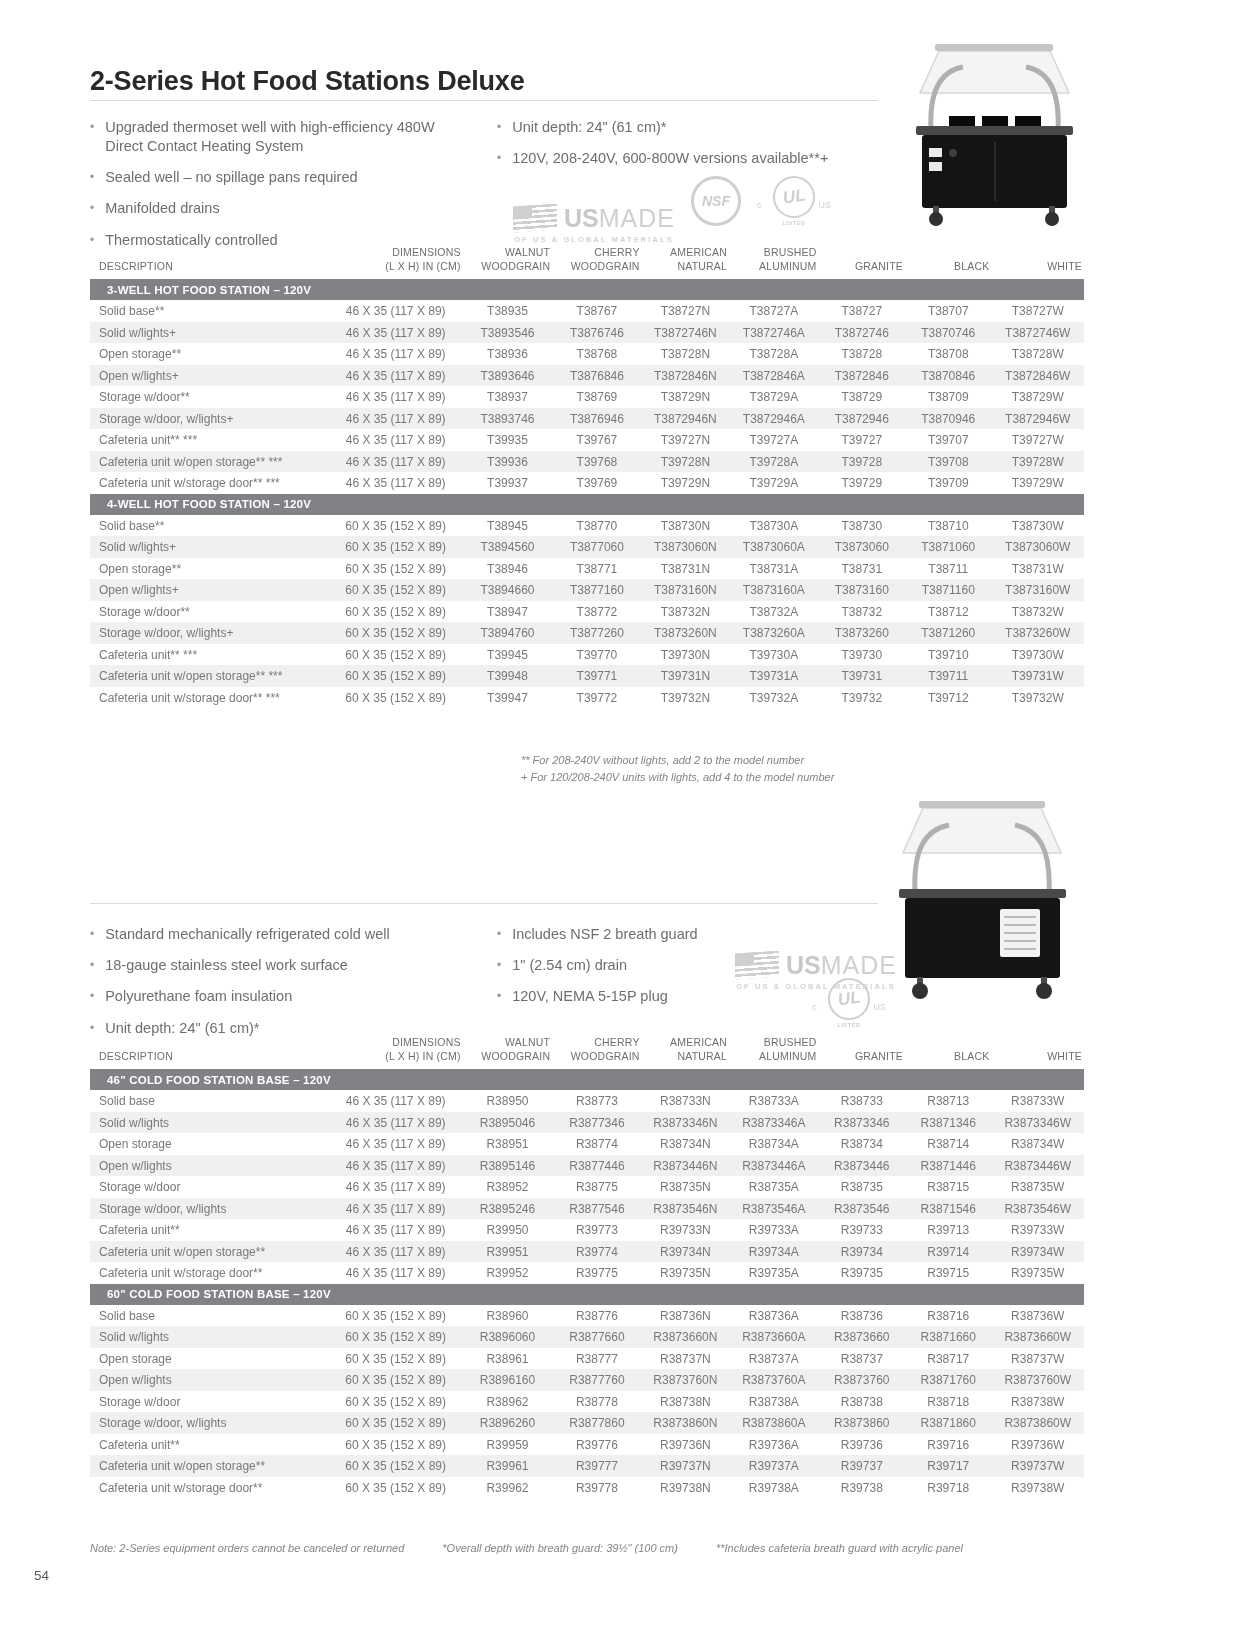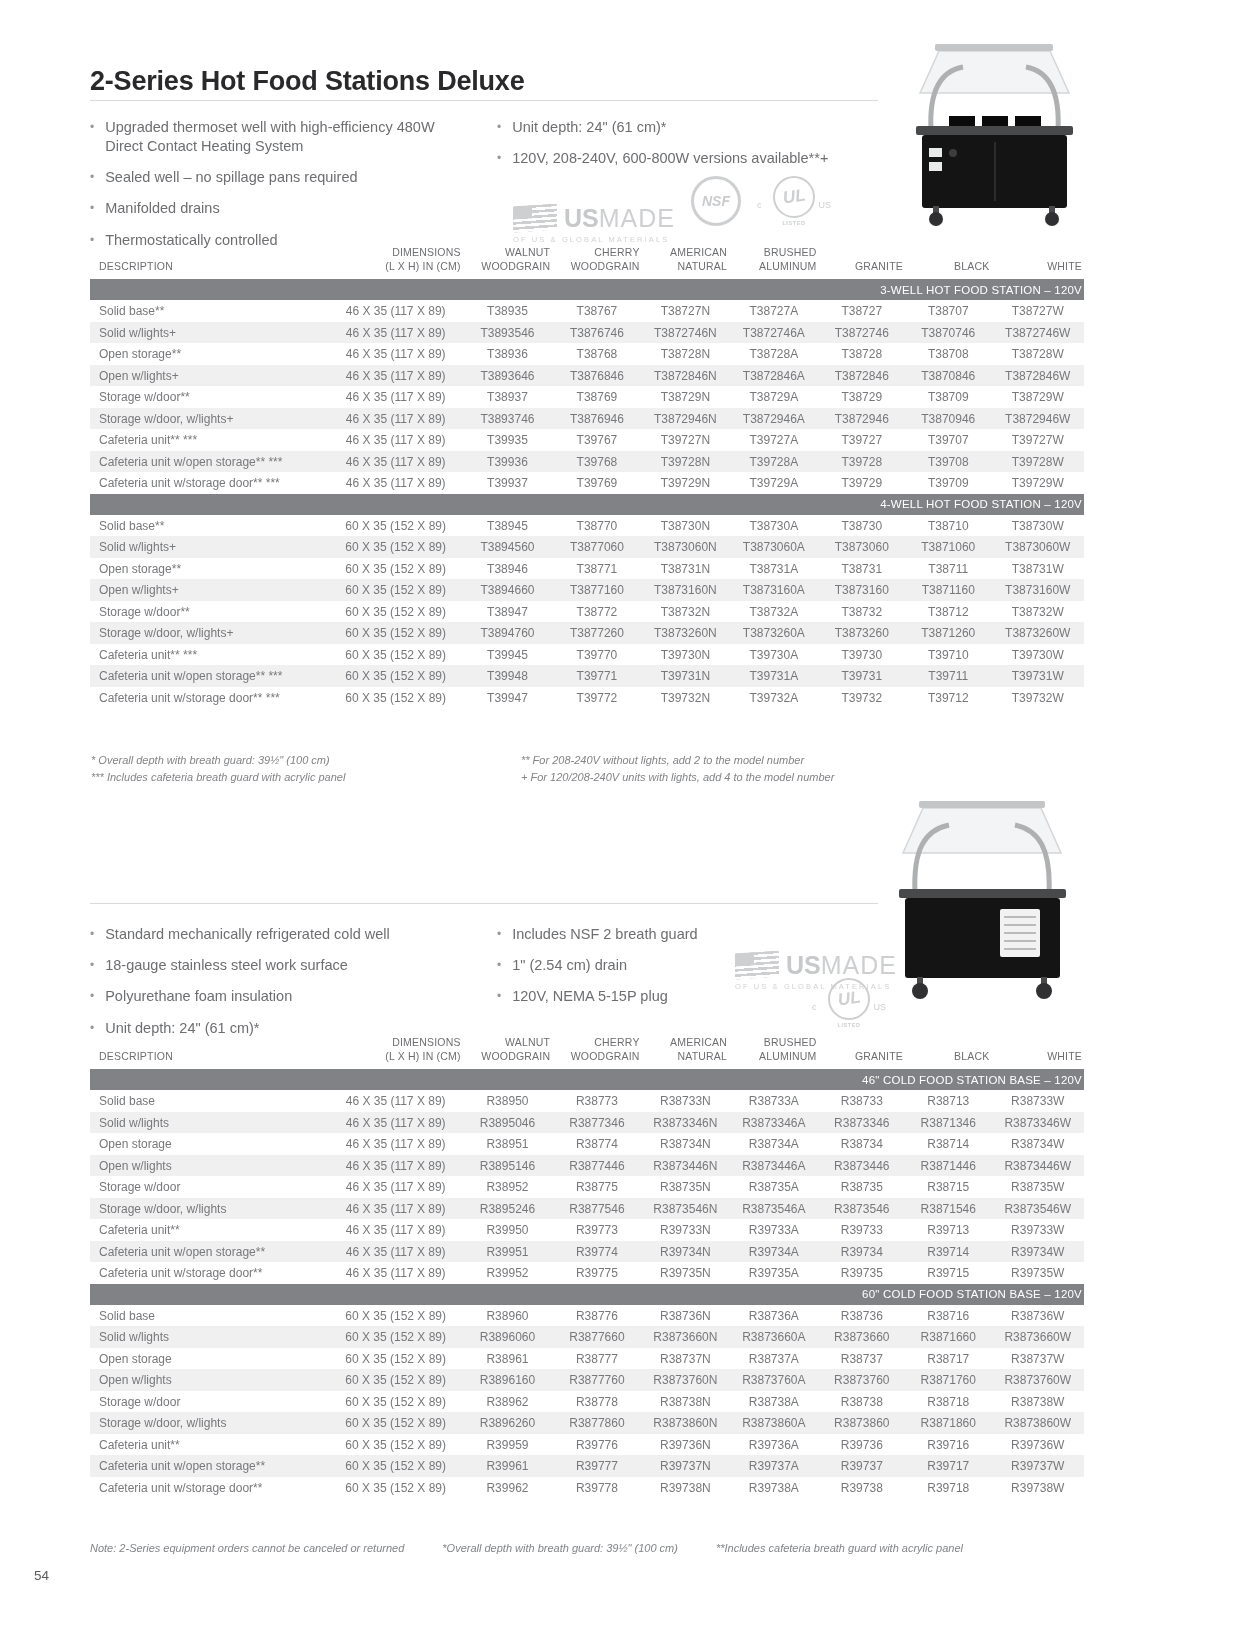--- a/index.html
+++ b/index.html
@@ -18,21 +18,21 @@
   
   .logo-row{position:absolute;display:flex;align-items:flex-start;gap:16px;}
   .usmade{display:flex;flex-direction:column;}
   .usmade-row{display:flex;align-items:center;gap:7px;margin-top:29px;}
   .flag{width:44px;height:26px;border-radius:2px;transform:skewY(-4deg);position:relative;
         background:repeating-linear-gradient(180deg,#cdcfd1 0 2.6px,#ffffff 2.6px 5.2px);}
   .flag:before{content:"";position:absolute;left:0;top:0;width:19px;height:13px;background:#cdcfd1;}
   .usmade-text{font-size:25px;color:#cdcfd1;line-height:1;}
   .usmade-text .us{font-weight:800;color:#c6c8ca;}
   .usmade-text .made{font-weight:300;letter-spacing:1px;}
-  .usmade-sub{font-size:7.5px;letter-spacing:2.1px;color:#d0d2d4;margin-top:4px;font-weight:400;}
+  .usmade-sub{font-size:7.5px;letter-spacing:2.1px;color:#d0d2d4;margin-top:4px;font-weight:700;text-align:center;}
   .nsf-circle{width:44px;height:44px;border:3px solid #cdcfd1;border-radius:50%;
         display:flex;align-items:center;justify-content:center;
         font-weight:800;font-style:italic;font-size:14px;color:#c9cbcd;}
   .ul-badge{position:relative;width:58px;padding:0 8px;}
   .ul-circle{width:38px;height:38px;border:2.5px solid #cdcfd1;border-radius:50%;margin:0 auto;
         display:flex;align-items:center;justify-content:center;}
   .ul-circle span{font-weight:800;font-style:italic;font-size:17px;color:#cdcfd1;transform:rotate(-8deg);}
   .ul-c{position:absolute;left:0;bottom:16px;font-size:9px;color:#cdcfd1;}
   .ul-us{position:absolute;right:0;bottom:16px;font-size:9px;color:#cdcfd1;}
   .ul-listed{text-align:center;font-size:5.5px;letter-spacing:.6px;color:#cdcfd1;font-weight:700;margin-top:2px;}
@@ -42,22 +42,22 @@
 
   
   .cat-table{position:absolute;left:90px;width:994px;border-collapse:collapse;table-layout:fixed;}
   .cat-table th{font-size:10.5px;color:#6d6e71;font-weight:400;text-align:right;vertical-align:bottom;
         padding:0 2px 6px;line-height:1.3;letter-spacing:.2px;}
   .cat-table th.desc{text-align:left;padding-left:9px;}
   .cat-table td{font-size:12px;color:#77787b;text-align:center;height:21.5px;padding:0 2px;
         white-space:nowrap;overflow:hidden;}
   .cat-table td.desc{text-align:left;padding-left:9px;}
   .cat-table tr.alt td{background:#f0f0f1;}
-  .cat-table tr.secbar td{background:#808285;color:#ffffff;font-weight:400;font-size:11.5px;
-        text-align:right;padding-left:1px;height:21px;letter-spacing:.2px;}
+  .cat-table tr.secbar td{background:#808285;color:#ffffff;font-weight:700;font-size:11.5px;
+        text-align:left;padding-left:17px;height:21px;letter-spacing:.2px;}
 
   
   .footnotes{position:absolute;font-size:11px;font-style:italic;color:#828487;line-height:1.55;}
   .note-row{position:absolute;left:90px;display:flex;gap:38px;font-size:11px;font-style:italic;color:#828487;}
 
   .page-num{position:absolute;left:34px;top:1568px;font-size:13.5px;font-weight:400;color:#58595b;}
 </style>
 </head>
 <body>
 
@@ -383,24 +383,20 @@
           <td class="model">T39772</td>
           <td class="model">T39732N</td>
           <td class="model">T39732A</td>
           <td class="model">T39732</td>
           <td class="model">T39712</td>
           <td class="model">T39732W</td>
         </tr>
       </tbody>
     </table>
 
-  <div class="footnotes" style="left:91px;top:752px;width:420px;">
-      <div class="fline">* Overall depth with breath guard: 39½" (100 cm)</div>
-      <div class="fline">*** Includes cafeteria breath guard with acrylic panel</div>
-    </div>
   <div class="footnotes" style="left:521px;top:752px;width:420px;">
       <div class="fline">** For 208-240V without lights, add 2 to the model number</div>
       <div class="fline">+ For 120/208-240V units with lights, add 4 to the model number</div>
     </div>
 
   <div class="rule" style="top:903px;"></div>
 
   <div class="bullets" style="left:90px;top:925px;width:380px;">
       <div class="bullet">
         <span class="dot">•</span>

